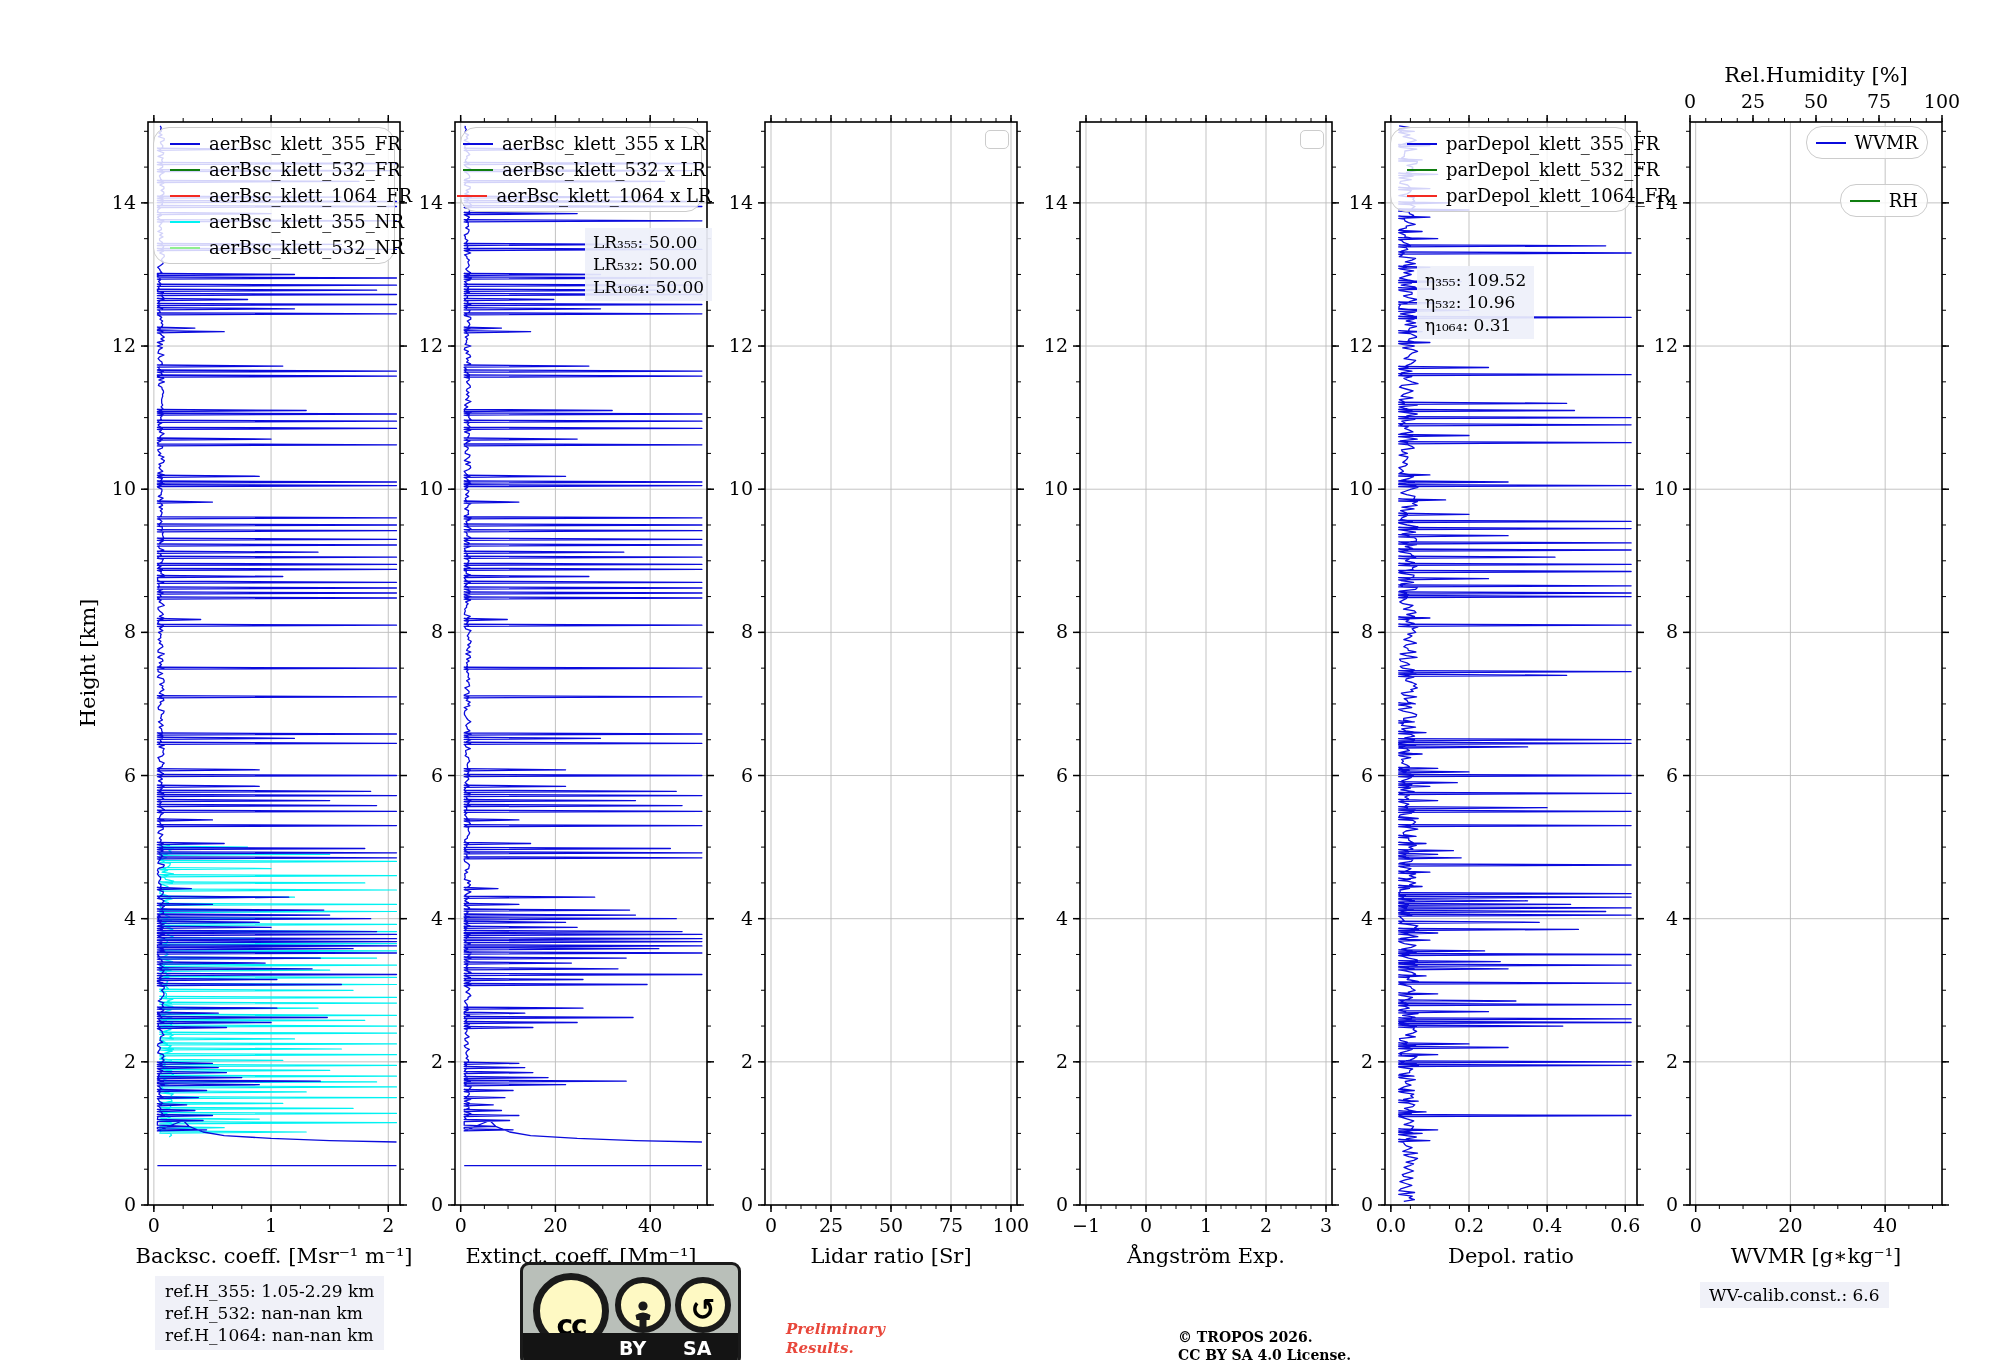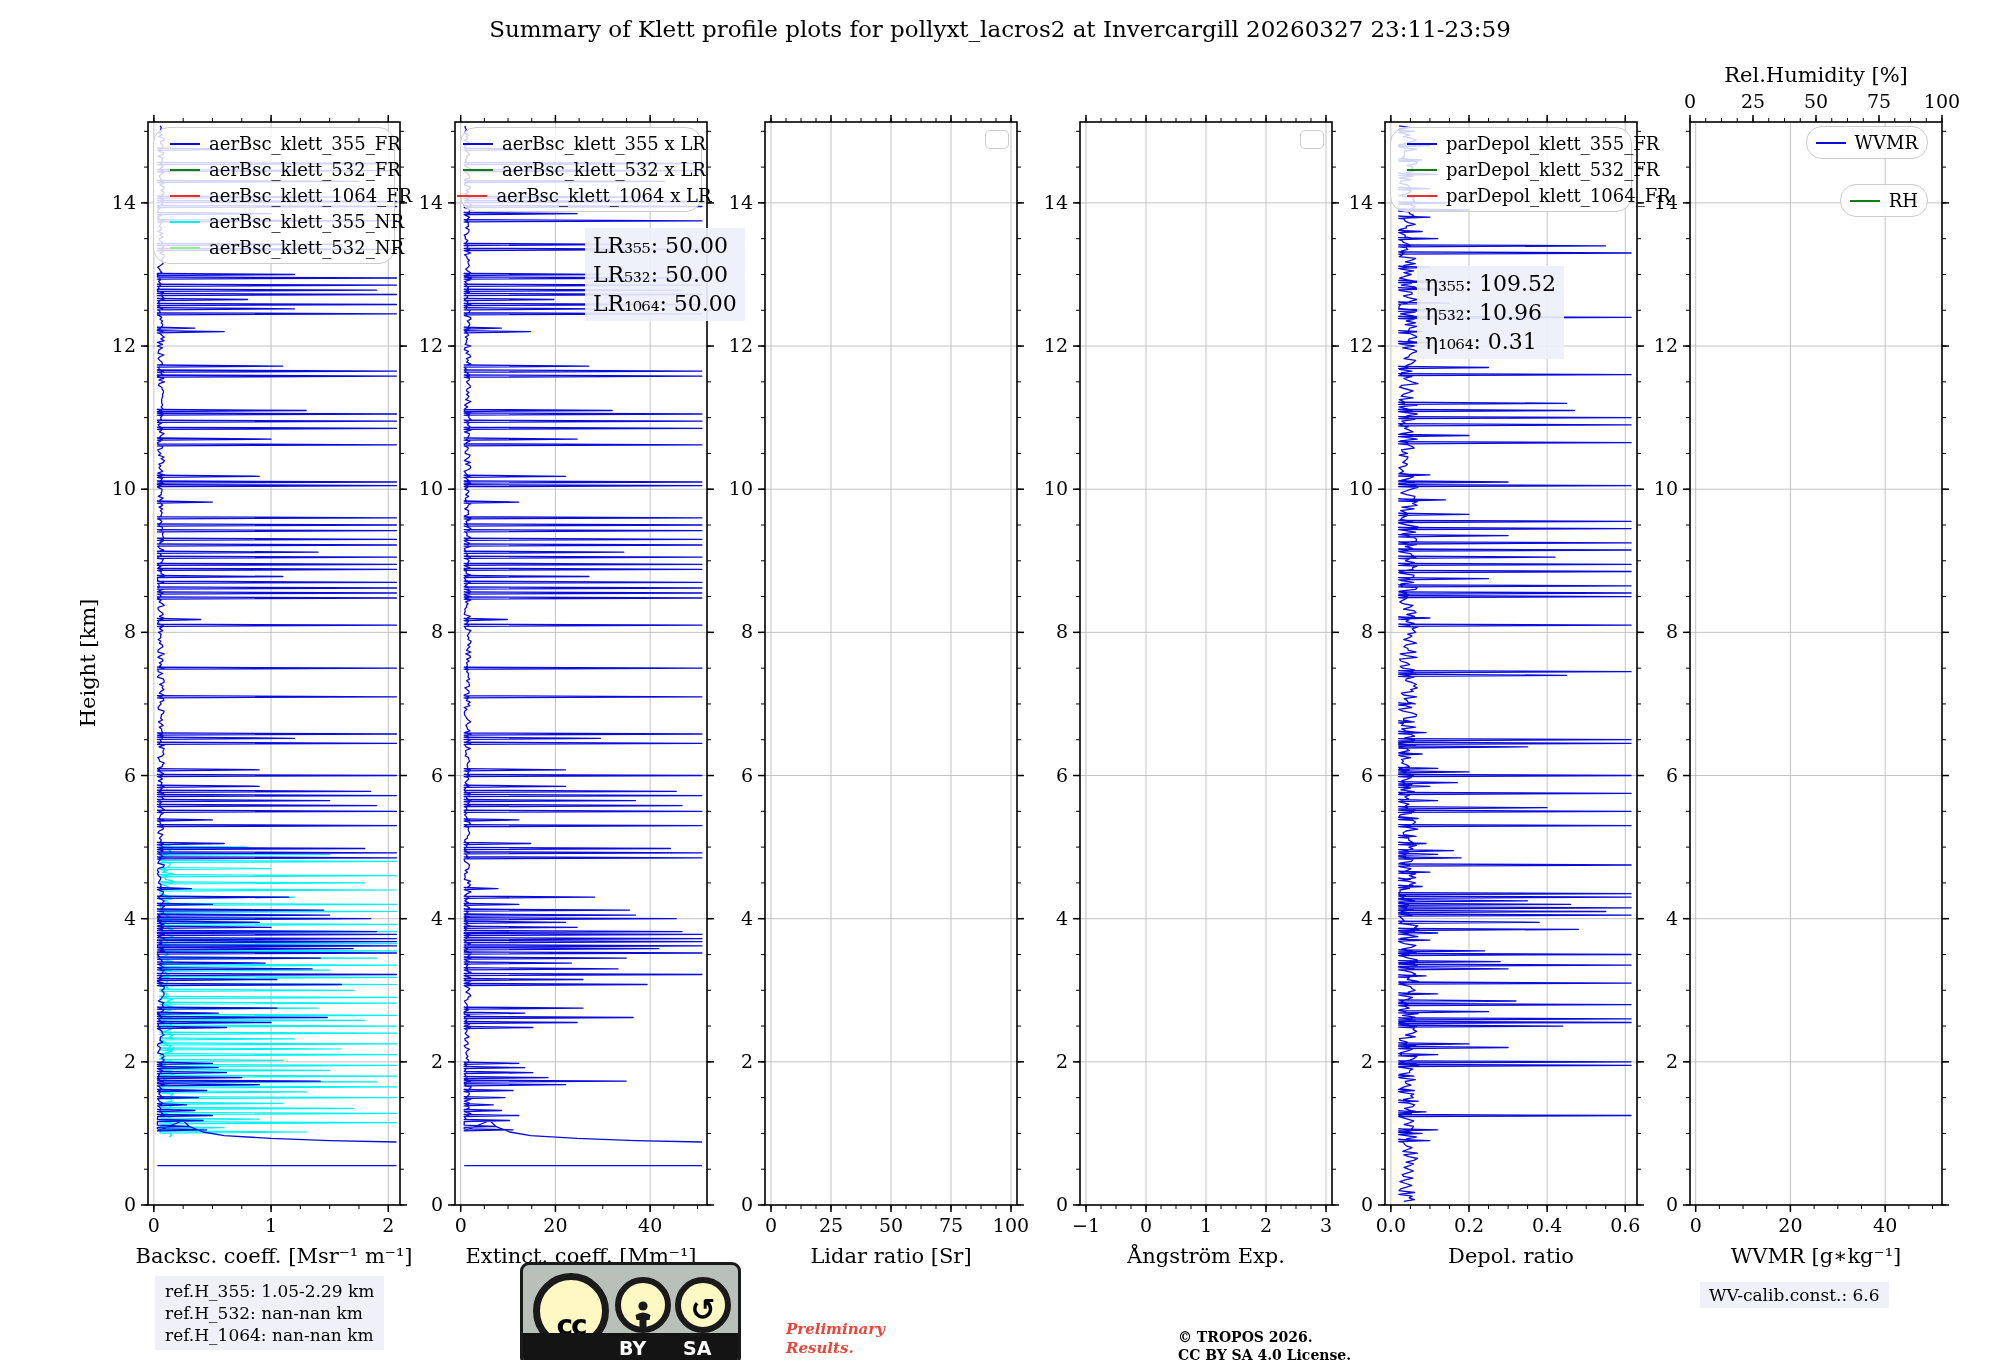--- a/index.html
+++ b/index.html
@@ -13,21 +13,21 @@
   .panel{position:absolute;overflow:visible;}
   .panel svg{overflow:visible;display:block;}
   .legend{position:absolute;background:rgba(255,255,255,0.82);border:1px solid #ccc;
           border-radius:16px;padding:5px 9px;display:flex;flex-direction:column;gap:5px;}
   .legend-row{display:flex;align-items:center;gap:9px;white-space:nowrap;}
   .lsample{display:inline-block;width:30px;height:0;border-top-style:solid;border-top-width:2.4px;}
   .llabel{font-size:18px;line-height:21px;}
   .legend-empty{position:absolute;top:8px;right:8px;width:22px;height:17px;
                 border:1px solid #ccc;border-radius:5px;background:rgba(255,255,255,0.82);}
   .annot{position:absolute;background:rgba(238,240,250,0.92);padding:3px 8px;
-         font-size:22px;line-height:1.32;white-space:nowrap;}
+         font-size:17px;line-height:1.32;white-space:nowrap;}
   .refbox{position:absolute;left:155px;top:1276px;background:#f0f1f8;padding:4px 10px;
           font-size:17px;line-height:1.3;}
   .wvcalib{position:absolute;left:1700px;top:1282px;background:#f0f1f8;padding:3px 9px;font-size:17px;}
   .prelim{position:absolute;left:786px;top:1320px;width:120px;color:#e8473b;
           font-weight:bold;font-size:15px;line-height:1.25;font-style:italic;}
   .tropos{position:absolute;left:1178px;top:1328px;font-weight:bold;font-size:14px;line-height:1.3;}
   
   .ccbadge{position:absolute;left:520px;top:1262px;width:215px;height:98px;
            border:3px solid #1a1a1a;border-radius:9px;background:#b9bfb9;overflow:hidden;
            font-family:"DejaVu Sans","Liberation Sans",sans-serif;}
@@ -41,21 +41,20 @@
           font-weight:bold;font-size:28px;letter-spacing:-2px;}
   .cc-small{width:44px;height:44px;border:6px solid #1a1a1a;top:12px;}
   .cc-p1{left:92px;}
   .cc-p2{left:152px;}
   .sa-glyph{font-size:30px;font-weight:bold;line-height:1;transform:translateY(-2px);}
 </style>
 </head>
 <body>
 
 <div class="fig">
-  <div class="title">Summary of Klett profile plots for pollyxt_lacros2 at Invercargill 20260327 23:11-23:59</div>
   <div class="ylabel">Height [km]</div>
 
   <div id="panels">
       <div class="panel" style="left: 148px; top: 122px; width: 252px; height: 1083px;">
         <svg width="252" height="1083">
           <line x1="5.86046511627907" x2="5.86046511627907" y1="0" y2="1083" stroke="#bcbcbc" stroke-width="0.9"></line>
           <line x1="123.06976744186048" x2="123.06976744186048" y1="0" y2="1083" stroke="#bcbcbc" stroke-width="0.9"></line>
           <line x1="240.27906976744185" x2="240.27906976744185" y1="0" y2="1083" stroke="#bcbcbc" stroke-width="0.9"></line>
           <line x1="0" x2="252" y1="939.8407138136154" y2="939.8407138136154" stroke="#bcbcbc" stroke-width="0.9"></line>
           <line x1="0" x2="252" y1="796.6814276272306" y2="796.6814276272306" stroke="#bcbcbc" stroke-width="0.9"></line>

